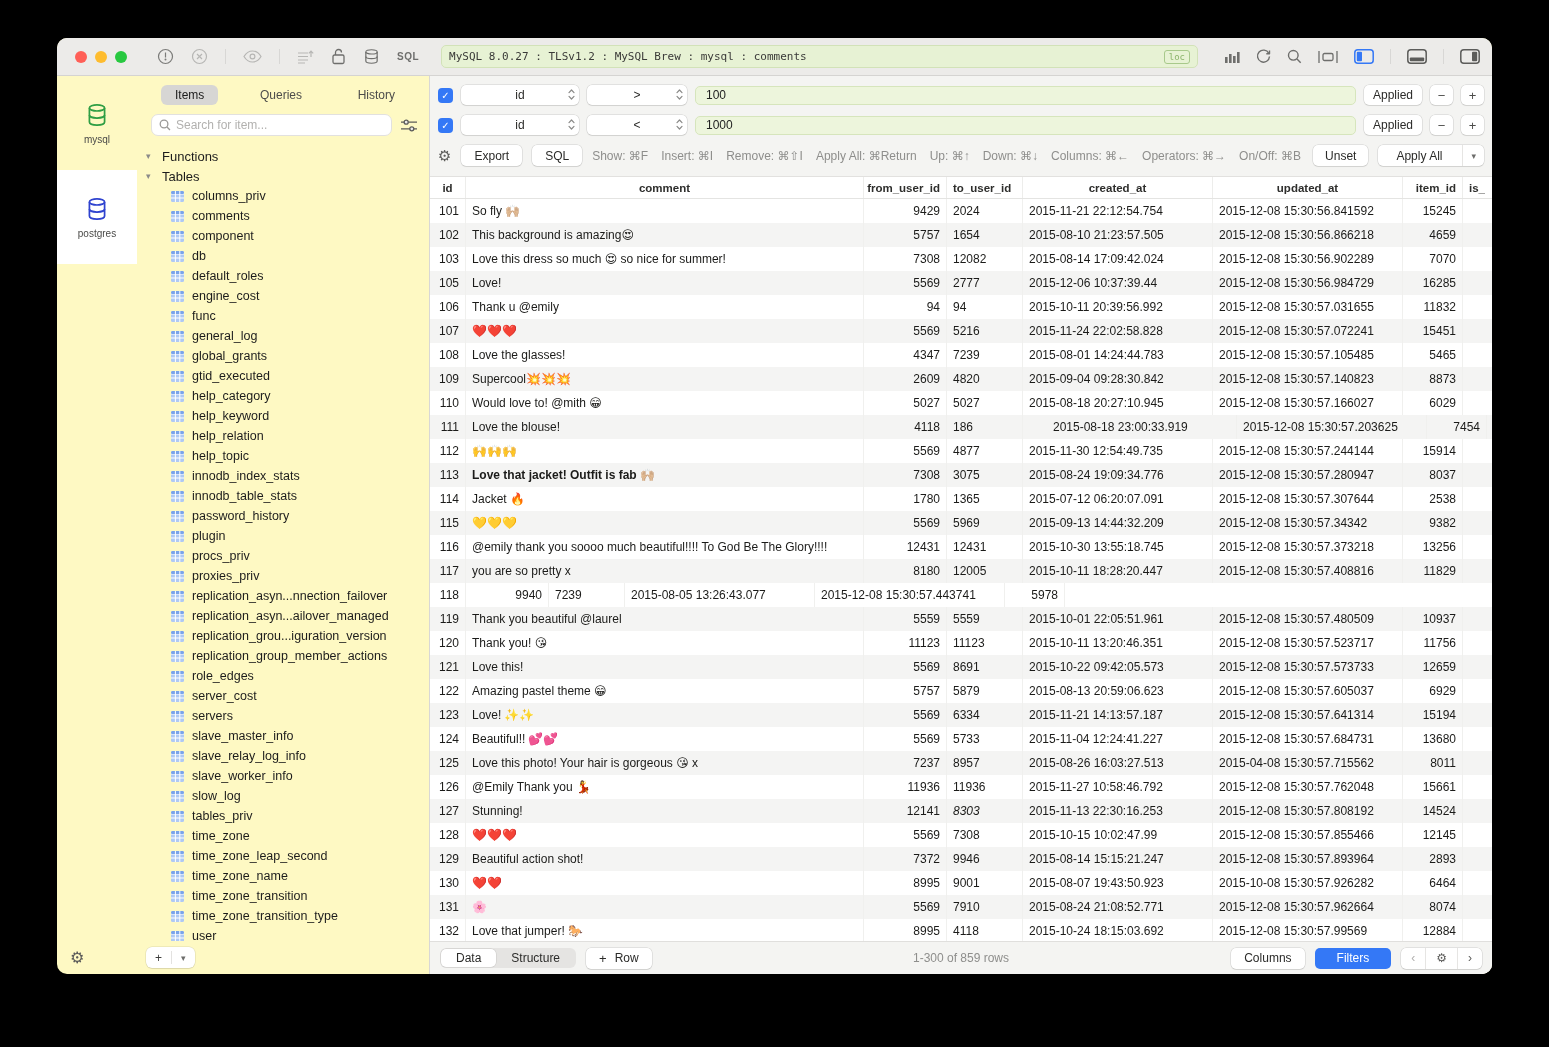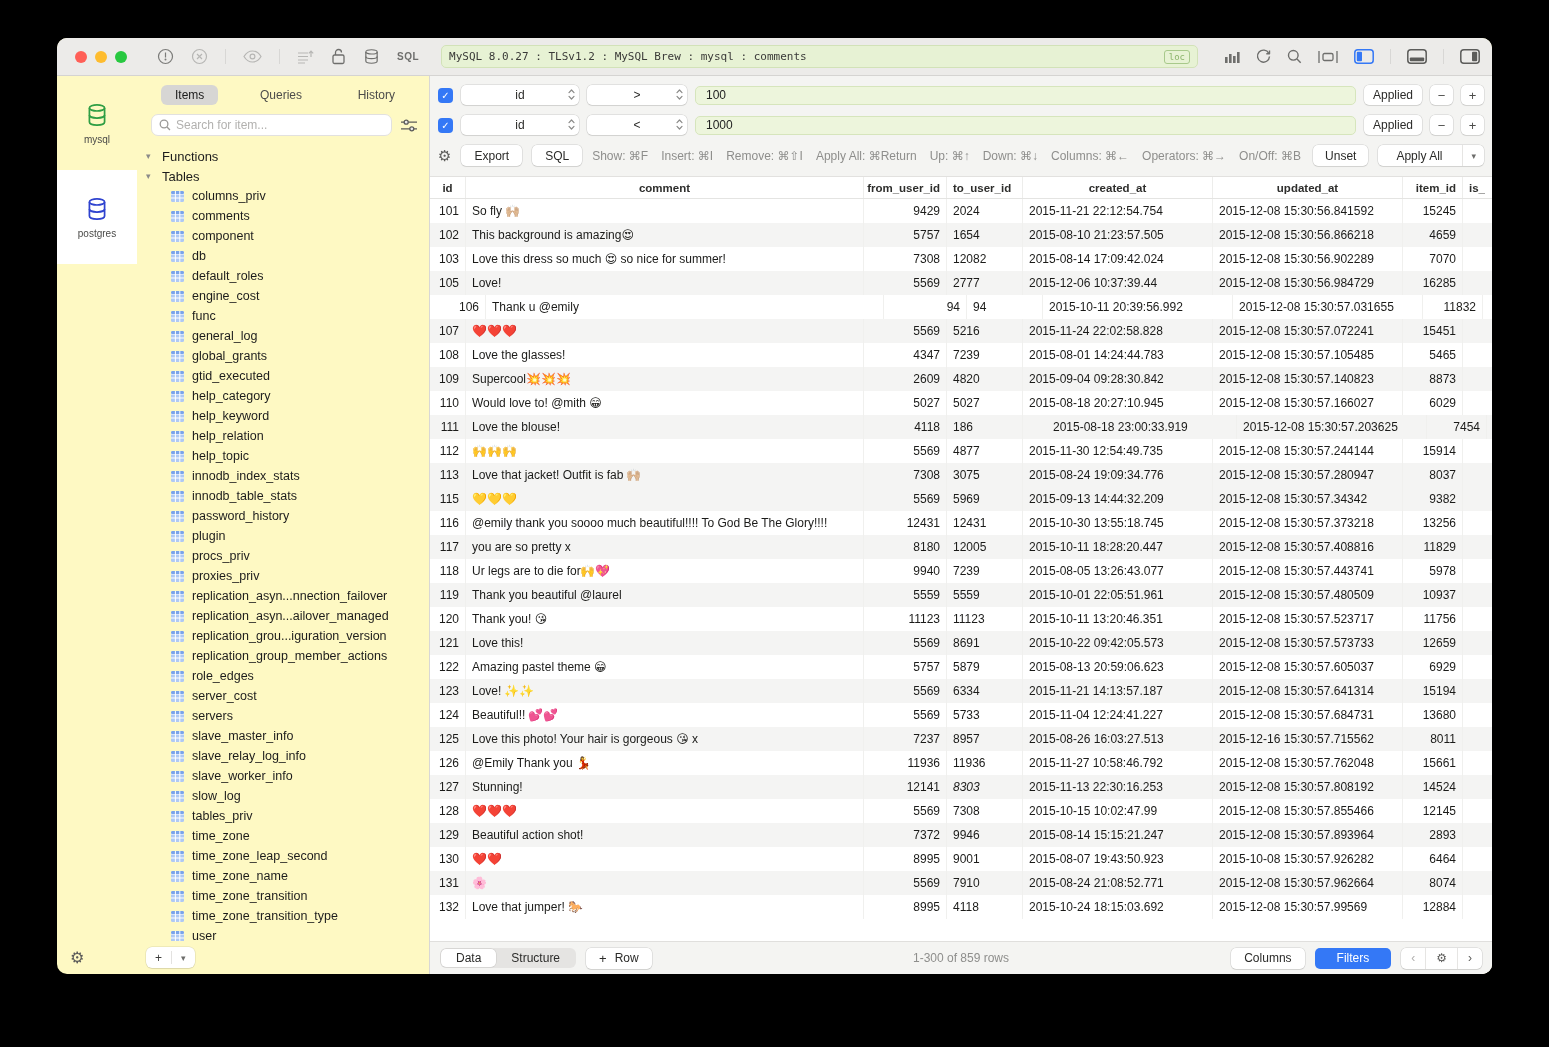--- a/index.html
+++ b/index.html
@@ -805,21 +805,21 @@
               <div class="cell al-r" style="width: 36px; flex: 0 0 36px;">105</div>
               <div class="cell al-l" style="width: 398px; flex: 0 0 398px;">Love!</div>
               <div class="cell al-r" style="width: 83px; flex: 0 0 83px;">5569</div>
               <div class="cell al-l" style="width: 76px; flex: 0 0 76px;">2777</div>
               <div class="cell al-l" style="width: 190px; flex: 0 0 190px;">2015-12-06 10:37:39.44</div>
               <div class="cell al-l" style="width: 190px; flex: 0 0 190px;">2015-12-08 15:30:56.984729</div>
               <div class="cell al-r" style="width: 60px; flex: 0 0 60px;">16285</div>
               <div class="cell al-l" style="flex: 1 1 0%; border-right: none;"></div>
             </div>
             <div class="grid-row">
-              <div class="cell al-r" style="width: 36px; flex: 0 0 36px; margin-left: 20px;">106</div>
+              <div class="cell al-r" style="width: 36px; flex: 0 0 36px;">106</div>
               <div class="cell al-l" style="width: 398px; flex: 0 0 398px;">Thank u @emily</div>
               <div class="cell al-r" style="width: 83px; flex: 0 0 83px;">94</div>
               <div class="cell al-l" style="width: 76px; flex: 0 0 76px;">94</div>
               <div class="cell al-l" style="width: 190px; flex: 0 0 190px;">2015-10-11 20:39:56.992</div>
               <div class="cell al-l" style="width: 190px; flex: 0 0 190px;">2015-12-08 15:30:57.031655</div>
               <div class="cell al-r" style="width: 60px; flex: 0 0 60px;">11832</div>
               <div class="cell al-l" style="flex: 1 1 0%; border-right: none;"></div>
             </div>
             <div class="grid-row alt">
               <div class="cell al-r" style="width: 36px; flex: 0 0 36px;">107</div>
@@ -876,26 +876,36 @@
               <div class="cell al-l" style="width: 398px; flex: 0 0 398px;">🙌🙌🙌</div>
               <div class="cell al-r" style="width: 83px; flex: 0 0 83px;">5569</div>
               <div class="cell al-l" style="width: 76px; flex: 0 0 76px;">4877</div>
               <div class="cell al-l" style="width: 190px; flex: 0 0 190px;">2015-11-30 12:54:49.735</div>
               <div class="cell al-l" style="width: 190px; flex: 0 0 190px;">2015-12-08 15:30:57.244144</div>
               <div class="cell al-r" style="width: 60px; flex: 0 0 60px;">15914</div>
               <div class="cell al-l" style="flex: 1 1 0%; border-right: none;"></div>
             </div>
             <div class="grid-row alt">
               <div class="cell al-r" style="width: 36px; flex: 0 0 36px;">113</div>
-              <div class="cell al-l" style="width: 398px; flex: 0 0 398px;">Love that jacket! Outfit is fab 🙌🏼</div>
+              <div class="cell al-l" style="width: 398px; flex: 0 0 398px; font-weight: bold;">Love that jacket! Outfit is fab 🙌🏼</div>
               <div class="cell al-r" style="width: 83px; flex: 0 0 83px;">7308</div>
               <div class="cell al-l" style="width: 76px; flex: 0 0 76px;">3075</div>
               <div class="cell al-l" style="width: 190px; flex: 0 0 190px;">2015-08-24 19:09:34.776</div>
               <div class="cell al-l" style="width: 190px; flex: 0 0 190px;">2015-12-08 15:30:57.280947</div>
               <div class="cell al-r" style="width: 60px; flex: 0 0 60px;">8037</div>
+              <div class="cell al-l" style="flex: 1 1 0%; border-right: none;"></div>
+            </div>
+            <div class="grid-row">
+              <div class="cell al-r" style="width: 36px; flex: 0 0 36px;">114</div>
+              <div class="cell al-l" style="width: 398px; flex: 0 0 398px;">Jacket 🔥</div>
+              <div class="cell al-r" style="width: 83px; flex: 0 0 83px;">1780</div>
+              <div class="cell al-l" style="width: 76px; flex: 0 0 76px;">1365</div>
+              <div class="cell al-l" style="width: 190px; flex: 0 0 190px;">2015-07-12 06:20:07.091</div>
+              <div class="cell al-l" style="width: 190px; flex: 0 0 190px;">2015-12-08 15:30:57.307644</div>
+              <div class="cell al-r" style="width: 60px; flex: 0 0 60px;">2538</div>
               <div class="cell al-l" style="flex: 1 1 0%; border-right: none;"></div>
             </div>
             <div class="grid-row alt">
               <div class="cell al-r" style="width: 36px; flex: 0 0 36px;">115</div>
               <div class="cell al-l" style="width: 398px; flex: 0 0 398px;">💛💛💛</div>
               <div class="cell al-r" style="width: 83px; flex: 0 0 83px;">5569</div>
               <div class="cell al-l" style="width: 76px; flex: 0 0 76px;">5969</div>
               <div class="cell al-l" style="width: 190px; flex: 0 0 190px;">2015-09-13 14:44:32.209</div>
               <div class="cell al-l" style="width: 190px; flex: 0 0 190px;">2015-12-08 15:30:57.34342</div>
               <div class="cell al-r" style="width: 60px; flex: 0 0 60px;">9382</div>
@@ -916,21 +926,20 @@
               <div class="cell al-l" style="width: 398px; flex: 0 0 398px;">you are so pretty x</div>
               <div class="cell al-r" style="width: 83px; flex: 0 0 83px;">8180</div>
               <div class="cell al-l" style="width: 76px; flex: 0 0 76px;">12005</div>
               <div class="cell al-l" style="width: 190px; flex: 0 0 190px;">2015-10-11 18:28:20.447</div>
               <div class="cell al-l" style="width: 190px; flex: 0 0 190px;">2015-12-08 15:30:57.408816</div>
               <div class="cell al-r" style="width: 60px; flex: 0 0 60px;">11829</div>
               <div class="cell al-l" style="flex: 1 1 0%; border-right: none;"></div>
             </div>
             <div class="grid-row">
               <div class="cell al-r" style="width: 36px; flex: 0 0 36px;">118</div>
-              <div class="cell al-l" style="width: 398px; flex: 0 0 398px;">Ur legs are to die for🙌💖</div>
               <div class="cell al-r" style="width: 83px; flex: 0 0 83px;">9940</div>
               <div class="cell al-l" style="width: 76px; flex: 0 0 76px;">7239</div>
               <div class="cell al-l" style="width: 190px; flex: 0 0 190px;">2015-08-05 13:26:43.077</div>
               <div class="cell al-l" style="width: 190px; flex: 0 0 190px;">2015-12-08 15:30:57.443741</div>
               <div class="cell al-r" style="width: 60px; flex: 0 0 60px;">5978</div>
               <div class="cell al-l" style="flex: 1 1 0%; border-right: none;"></div>
             </div>
             <div class="grid-row alt">
               <div class="cell al-r" style="width: 36px; flex: 0 0 36px;">119</div>
               <div class="cell al-l" style="width: 398px; flex: 0 0 398px;">Thank you beautiful @laurel</div>
@@ -990,21 +999,21 @@
               <div class="cell al-l" style="width: 190px; flex: 0 0 190px;">2015-12-08 15:30:57.684731</div>
               <div class="cell al-r" style="width: 60px; flex: 0 0 60px;">13680</div>
               <div class="cell al-l" style="flex: 1 1 0%; border-right: none;"></div>
             </div>
             <div class="grid-row alt">
               <div class="cell al-r" style="width: 36px; flex: 0 0 36px;">125</div>
               <div class="cell al-l" style="width: 398px; flex: 0 0 398px;">Love this photo! Your hair is gorgeous 😘 x</div>
               <div class="cell al-r" style="width: 83px; flex: 0 0 83px;">7237</div>
               <div class="cell al-l" style="width: 76px; flex: 0 0 76px;">8957</div>
               <div class="cell al-l" style="width: 190px; flex: 0 0 190px;">2015-08-26 16:03:27.513</div>
-              <div class="cell al-l" style="width: 190px; flex: 0 0 190px;">2015-12-16 15:30:57.715562</div>
+              <div class="cell al-l" style="width: 190px; flex: 0 0 190px;">2015-04-08 15:30:57.715562</div>
               <div class="cell al-r" style="width: 60px; flex: 0 0 60px;">8011</div>
               <div class="cell al-l" style="flex: 1 1 0%; border-right: none;"></div>
             </div>
             <div class="grid-row">
               <div class="cell al-r" style="width: 36px; flex: 0 0 36px;">126</div>
               <div class="cell al-l" style="width: 398px; flex: 0 0 398px;">@Emily Thank you 💃</div>
               <div class="cell al-r" style="width: 83px; flex: 0 0 83px;">11936</div>
               <div class="cell al-l" style="width: 76px; flex: 0 0 76px;">11936</div>
               <div class="cell al-l" style="width: 190px; flex: 0 0 190px;">2015-11-27 10:58:46.792</div>
               <div class="cell al-l" style="width: 190px; flex: 0 0 190px;">2015-12-08 15:30:57.762048</div>

